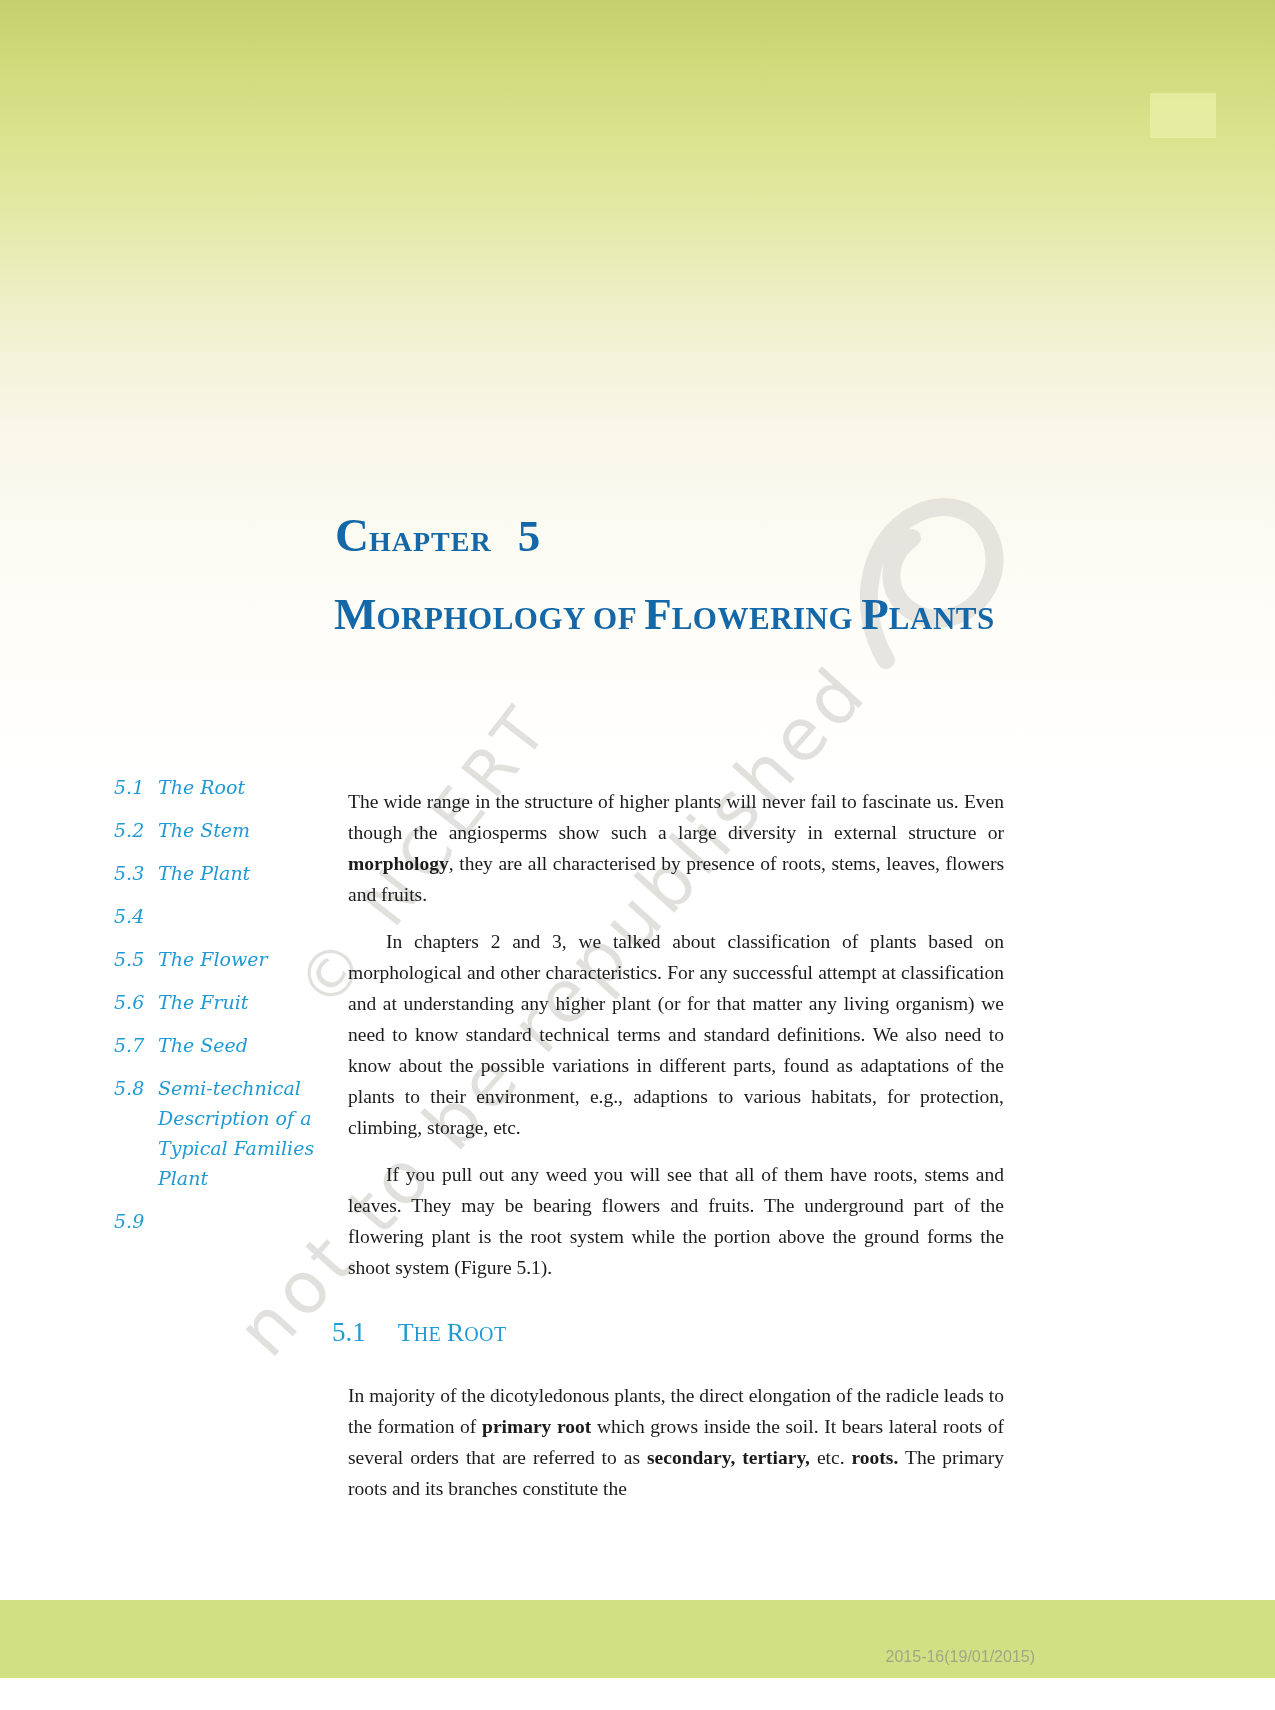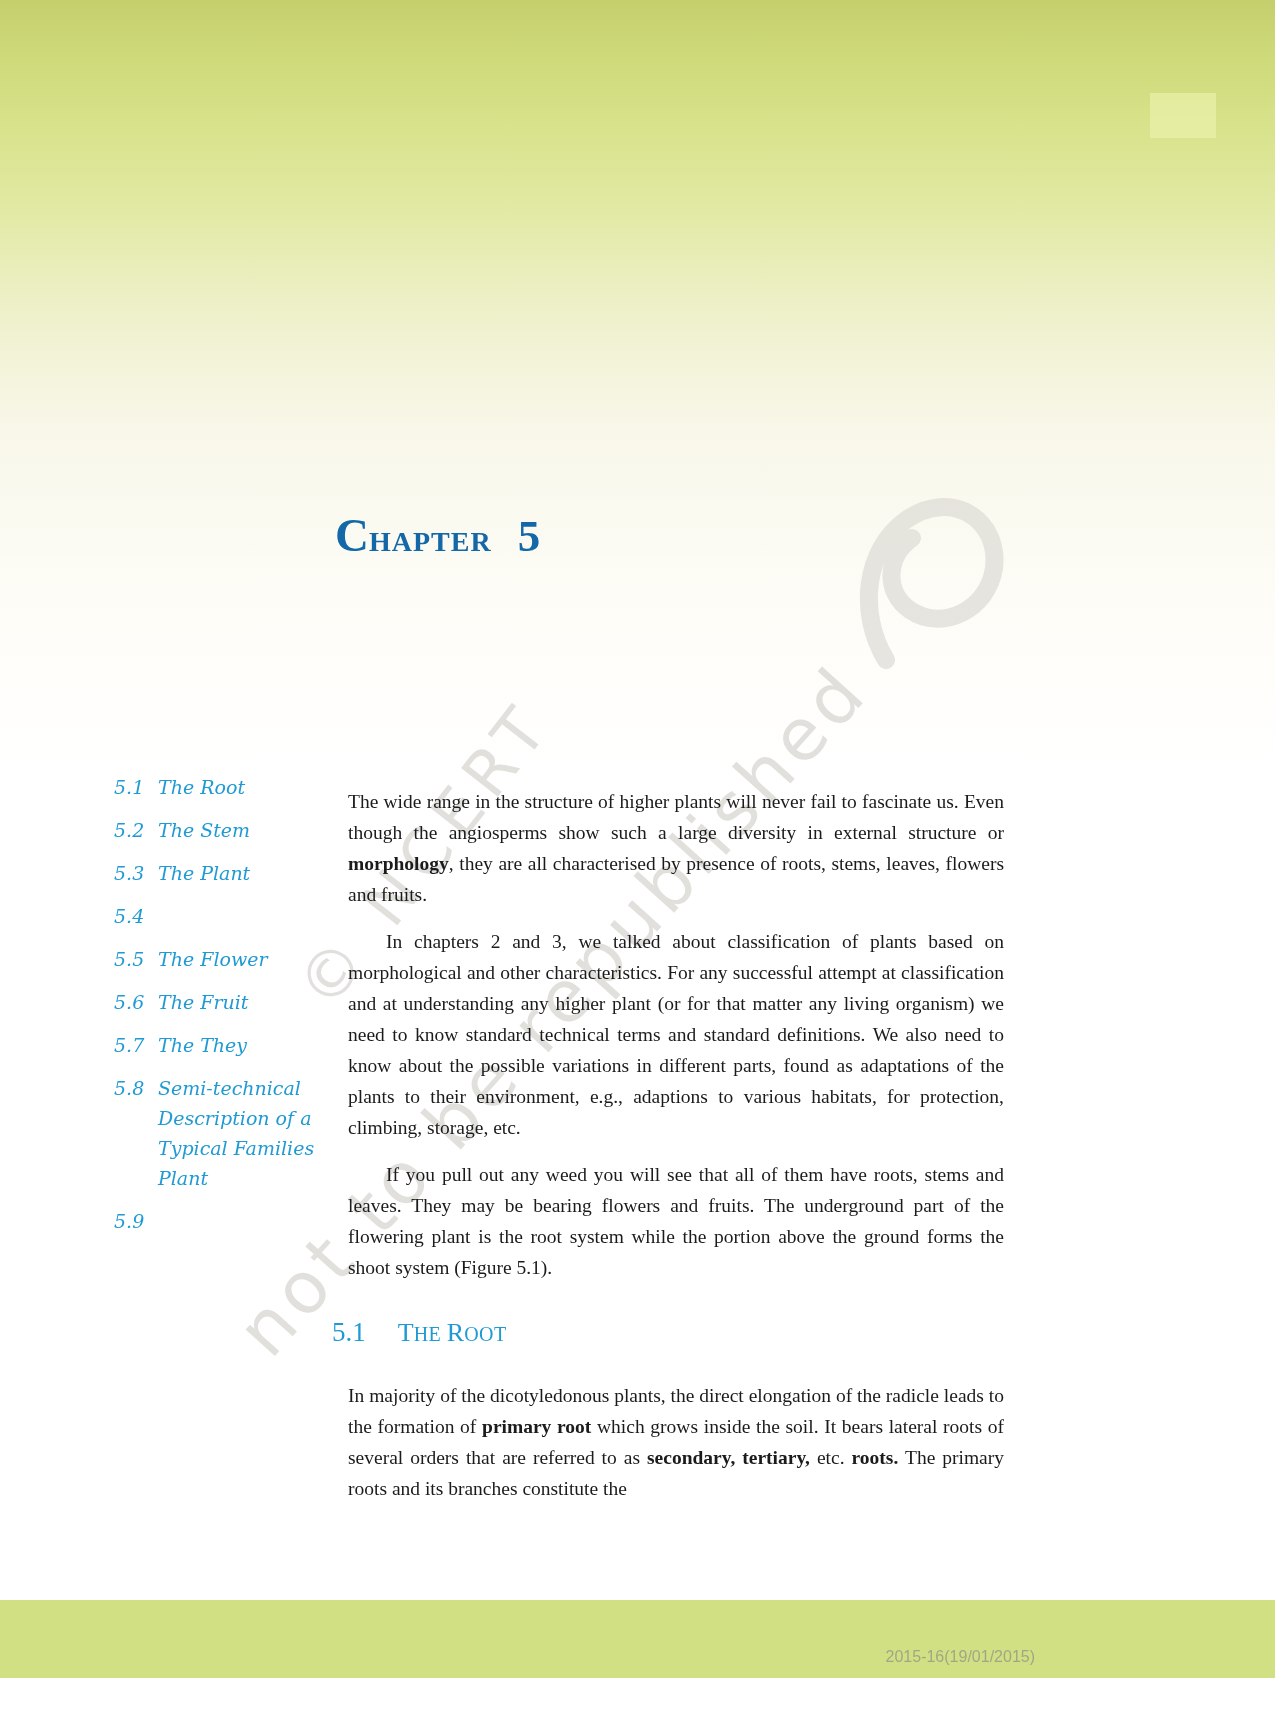--- a/index.html
+++ b/index.html
@@ -86,20 +86,23 @@
   <div class="wm wm1">© NCERT</div>
   <div class="wm wm2">not to be republished</div>
   <svg class="swoosh" width="160" height="190" viewBox="0 0 160 190">
     <path d="M 30 168 C 2 122, 8 58, 50 28 C 96 -4, 144 28, 138 76 C 132 118, 86 140, 54 118 C 28 100, 30 64, 56 46" fill="none" stroke="#dbdad4" stroke-width="18" stroke-linecap="round" opacity="0.7"></path>
   </svg>
 
   <div class="chapter-head">
     <span class="ch-big">C</span><span class="ch-small">HAPTER</span><span class="ch-big ch-num">5</span>
   </div>
 
+  <div class="page-title">
+    <span class="t-big">M</span><span class="t-small">ORPHOLOGY OF </span><span class="t-big">F</span><span class="t-small">LOWERING </span><span class="t-big">P</span><span class="t-small">LANTS</span>
+  </div>
 
   <div class="toc">
     <div class="toc-item">
       <span>5.1</span>
         <span>The Root</span>
     </div>
     <div class="toc-item">
       <span>5.2</span>
         <span>The Stem</span>
     </div>
@@ -113,21 +116,21 @@
     <div class="toc-item">
       <span>5.5</span>
         <span>The Flower</span>
     </div>
     <div class="toc-item">
       <span>5.6</span>
         <span>The Fruit</span>
     </div>
     <div class="toc-item">
       <span>5.7</span>
-        <span>The They</span>
+        <span>The Seed</span>
     </div>
     <div class="toc-item">
       <span>5.8</span>
         <span>Semi-technical Description of a Typical Families Plant</span>
     </div>
     <div class="toc-item">
       <span>5.9</span>
     </div>
   </div>
 

